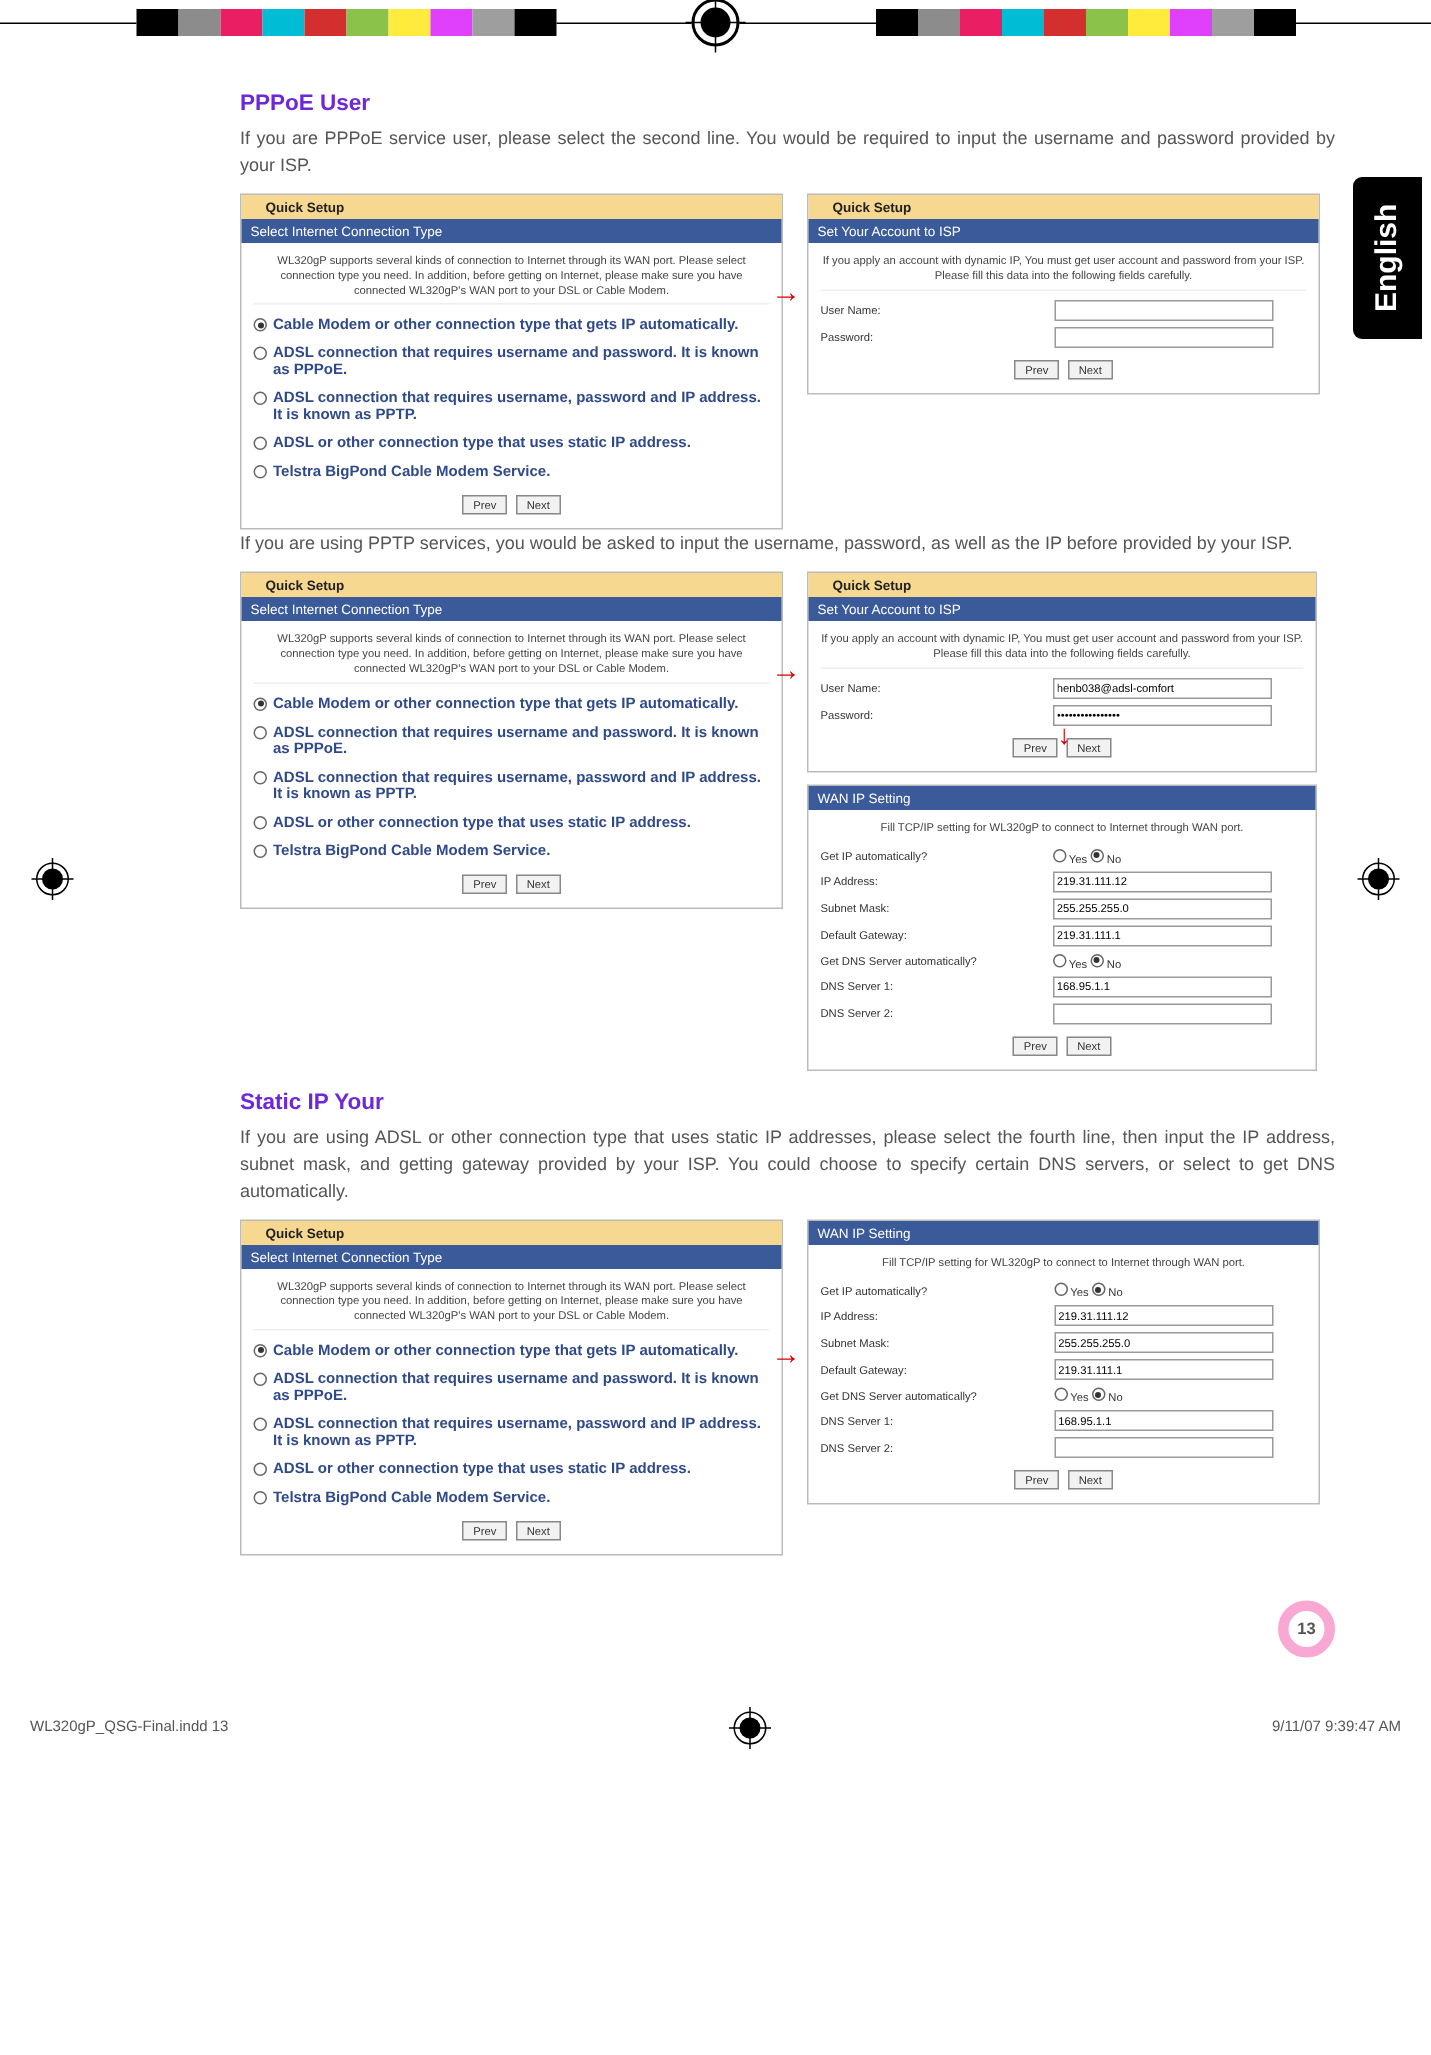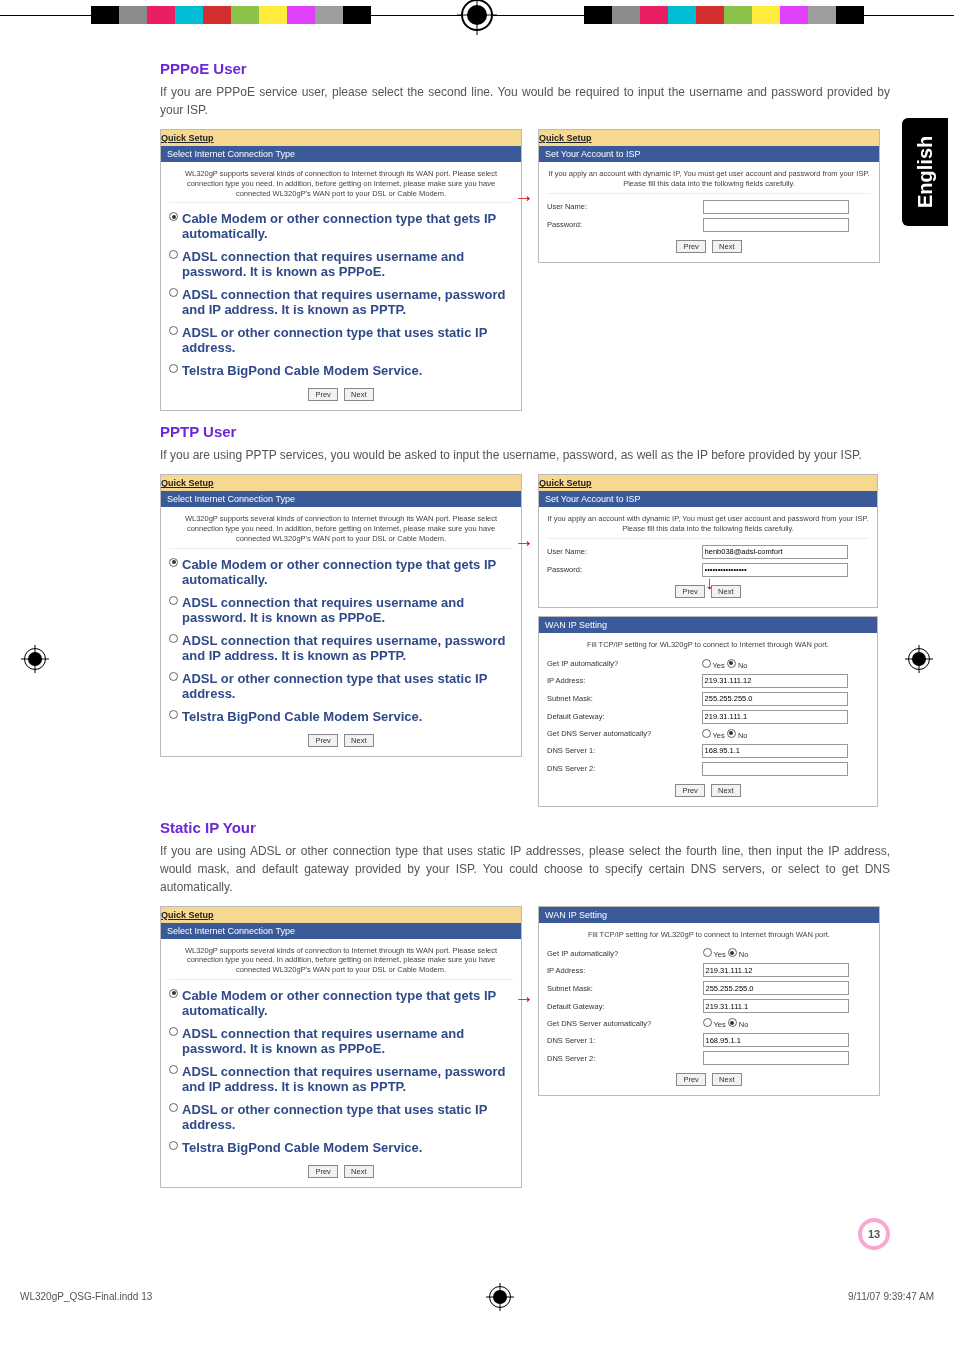--- a/index.html
+++ b/index.html
@@ -134,25 +134,24 @@
 
   
   .panel {
     background: #fff;
     border: 1px solid #bbb;
     font-size: 8px;
     color: #333;
   }
   .panel .title {
     background: #f7d891;
-    padding: 3px 0;
+    padding: 3px 16px;
     font-weight: bold;
     font-size: 9px;
     color: #222;
-    text-decoration: underline;
   }
   .panel .subtitle {
     background: #3a5a9a;
     color: #fff;
     padding: 3px 6px;
     font-size: 9px;
   }
   .panel .content {
     padding: 5px 8px;
   }
@@ -161,21 +160,21 @@
     font-size: 7.5px;
     line-height: 1.3;
     padding: 2px 0 4px 0;
     border-bottom: 1px solid #eee;
     margin-bottom: 4px;
     text-align: center;
   }
   .opt {
     color: #304a89;
     font-weight: bold;
-    font-size: 13px;
+    font-size: 10px;
     padding: 4px 0;
     display: flex;
     align-items: flex-start;
     gap: 4px;
   }
   .radio {
     width: 7px; height: 7px;
     border: 1px solid #666;
     border-radius: 50%;
     display: inline-block;
@@ -218,21 +217,21 @@
     height: 12px;
     width: 140px;
     font-size: 7.5px;
     padding: 0 2px;
   }
   .radio-pair { font-size: 7.5px; }
   .radio-pair .radio { margin-right: 2px; }
 
   .pgnum {
     width: 24px; height: 24px;
-    border: 4px solid #f9a8d4;
+    border: 7px solid #f9a8d4;
     border-radius: 50%;
     display: flex;
     align-items: center;
     justify-content: center;
     font-size: 11px;
     color: #555;
     font-weight: bold;
     margin-left: auto;
     margin-top: 30px;
   }
@@ -376,21 +375,20 @@
             <div class="fval"><input type="text" value="" style=""></div>
           </div>
         <div class="btnrow">
           <span class="minibtn">Prev</span>
           <span class="minibtn">Next</span>
         </div>
       </div>
     </div>
   </div>
 
-  <h3 class="section">PPTP User</h3>
   <p class="body">If you are using PPTP services, you would be asked to input the username, password, as well as the IP before provided by your ISP.</p>
 
   <div class="row">
     <div class="arrow" style="left:354px; top:56px;">→</div>
     <div class="arrow-down" style="left:545px; top:100px;">↓</div>
     <div class="panel" style="width:360px;">
       <div class="title">Quick Setup</div>
       <div class="subtitle">Select Internet Connection Type</div>
       <div class="content">
         <div class="intro">WL320gP supports several kinds of connection to Internet through its WAN port. Please select connection type you need. In addition, before getting on Internet, please make sure you have connected WL320gP's WAN port to your DSL or Cable Modem.</div>
@@ -477,21 +475,21 @@
           <div class="btnrow">
             <span class="minibtn">Prev</span>
             <span class="minibtn">Next</span>
           </div>
         </div>
       </div>
     </div>
   </div>
 
   <h3 class="section">Static IP Your</h3>
-  <p class="body">If you are using ADSL or other connection type that uses static IP addresses, please select the fourth line, then input the IP address, would mask, and default gateway provided by your ISP. You could choose to specify certain DNS servers, or select to get DNS automatically.</p>
+  <p class="body">If you are using ADSL or other connection type that uses static IP addresses, please select the fourth line, then input the IP address, subnet mask, and getting gateway provided by your ISP. You could choose to specify certain DNS servers, or select to get DNS automatically.</p>
 
   <div class="row">
     <div class="arrow" style="left:354px; top:80px;">→</div>
     <div class="panel" style="width:360px;">
       <div class="title">Quick Setup</div>
       <div class="subtitle">Select Internet Connection Type</div>
       <div class="content">
         <div class="intro">WL320gP supports several kinds of connection to Internet through its WAN port. Please select connection type you need. In addition, before getting on Internet, please make sure you have connected WL320gP's WAN port to your DSL or Cable Modem.</div>
         <div id="opts-static">
             <div class="opt">

